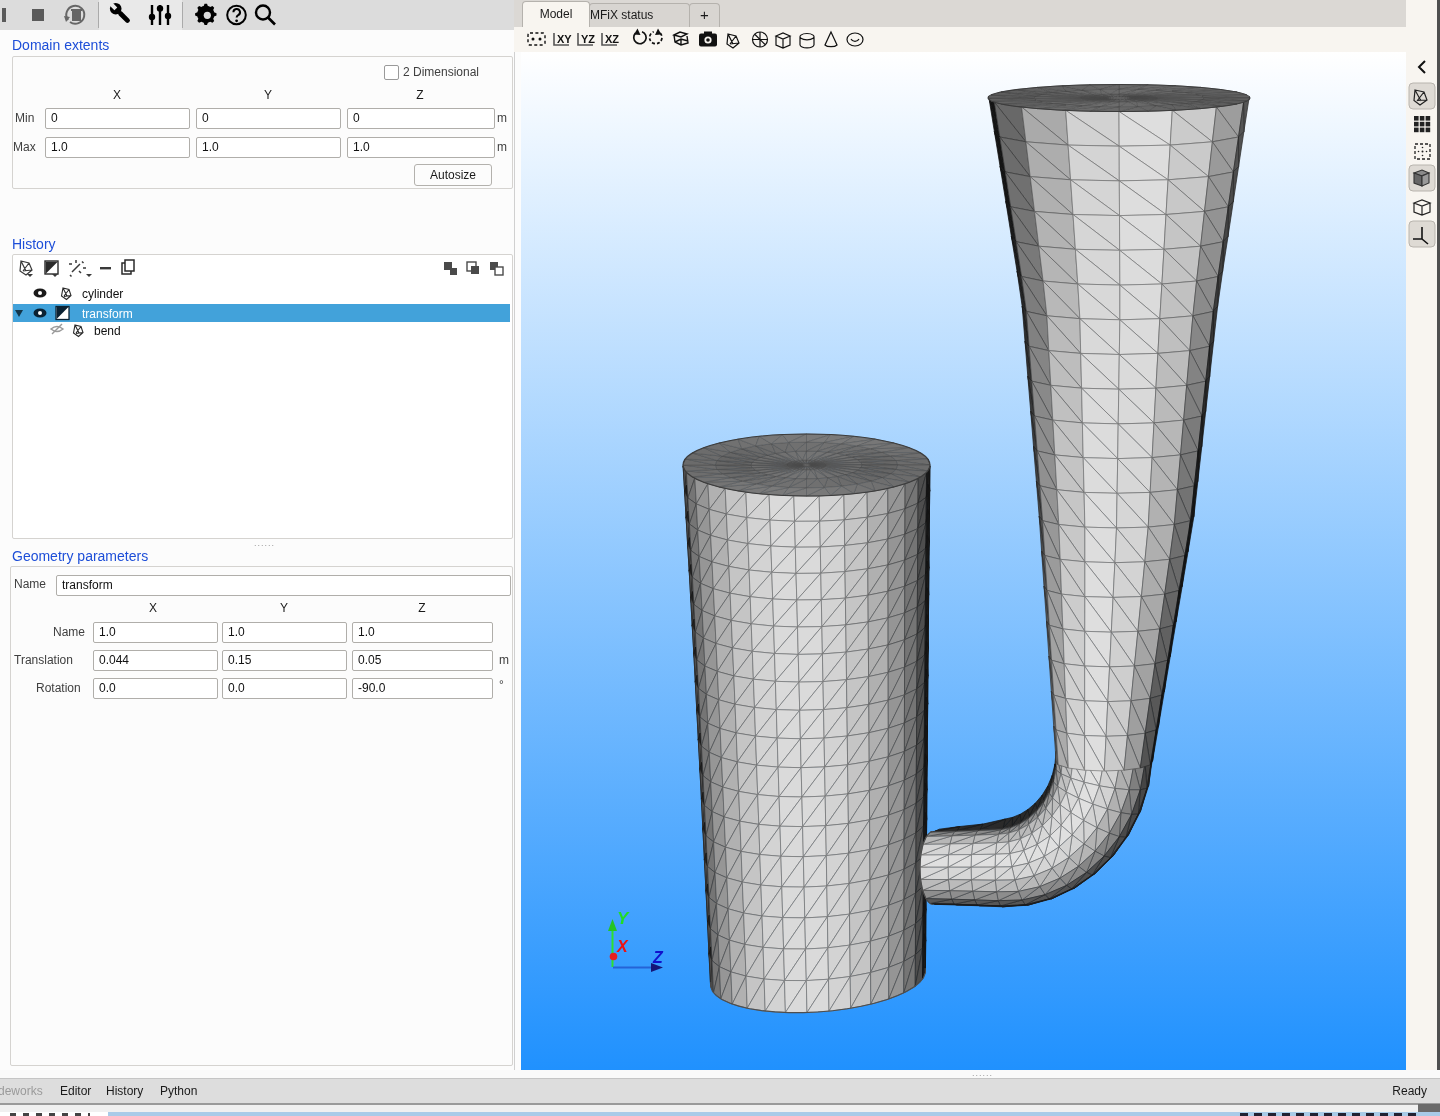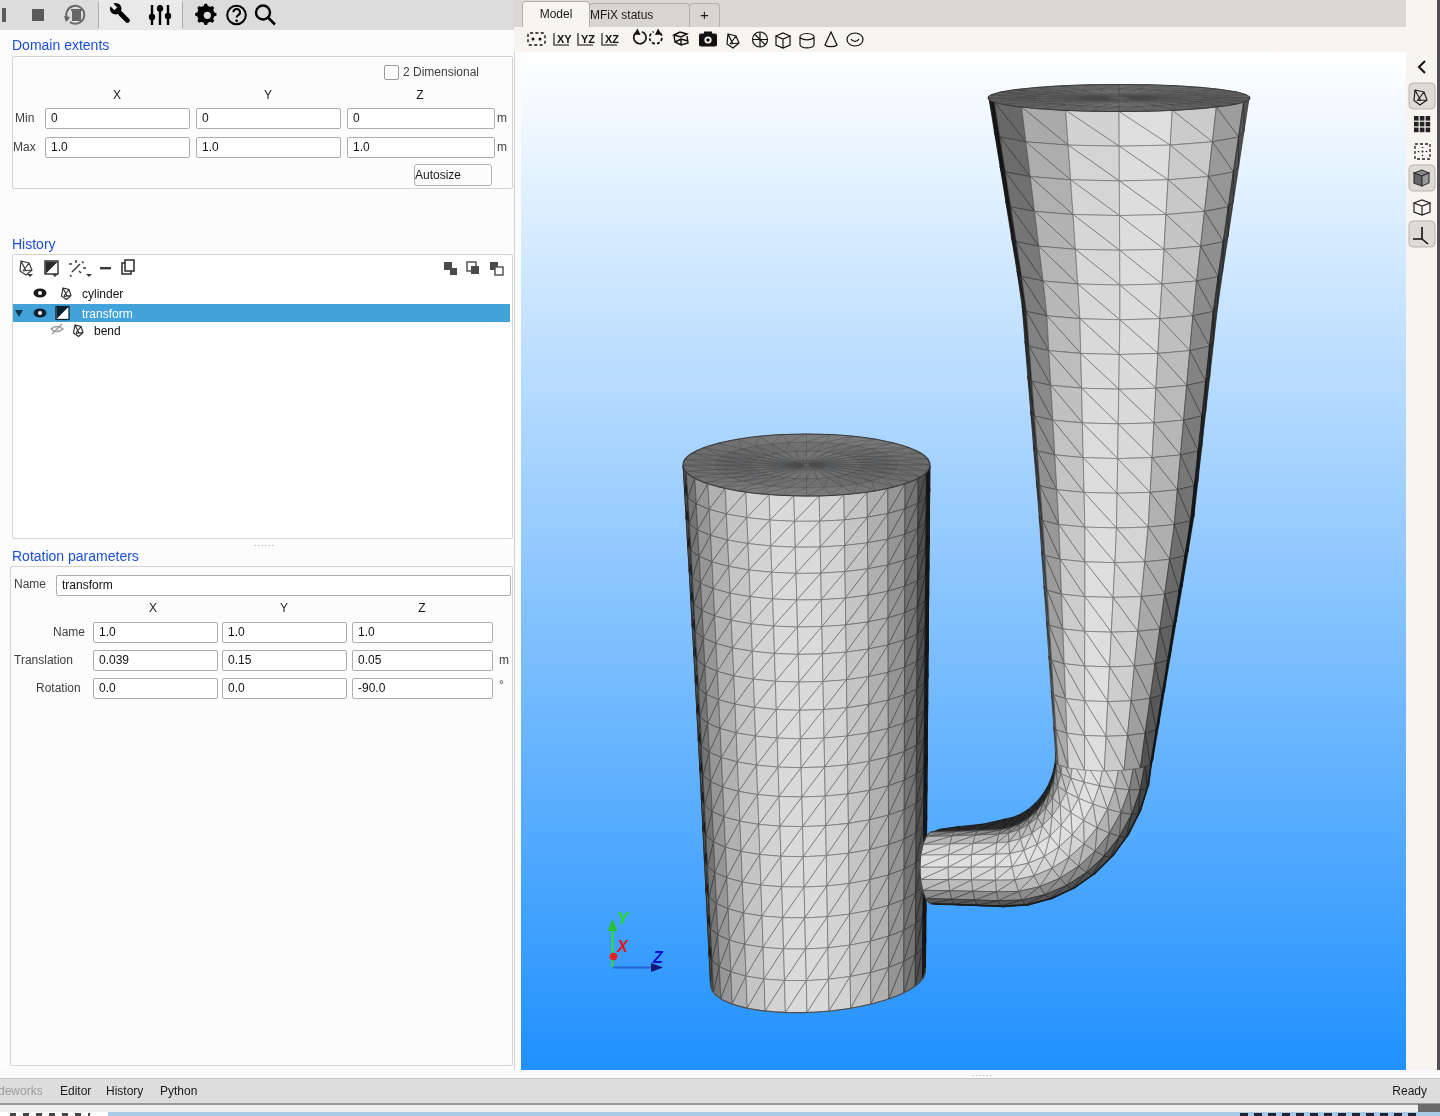--- a/index.html
+++ b/index.html
@@ -70,21 +70,21 @@
 <div class="lbl" style="left:15px;top:111px">Min</div>
 <div class="inp" style="left:45px;top:108px;width:138px">0</div>
 <div class="inp" style="left:196px;top:108px;width:138px">0</div>
 <div class="inp" style="left:347px;top:108px;width:141px">0</div>
 <div class="lbl" style="left:497px;top:111px">m</div>
 <div class="lbl" style="left:13px;top:140px">Max</div>
 <div class="inp" style="left:45px;top:137px;width:138px">1.0</div>
 <div class="inp" style="left:196px;top:137px;width:138px">1.0</div>
 <div class="inp" style="left:347px;top:137px;width:141px">1.0</div>
 <div class="lbl" style="left:497px;top:140px">m</div>
-<div class="abs" style="left:414px;top:164px;width:76px;height:20px;background:#fcfcfc;border:1px solid #b3b1ad;border-radius:3px;text-align:left;line-height:20px;font-size:12px">Autosize</div>
+<div class="abs" style="left:414px;top:164px;width:76px;height:20px;background:#fcfcfc;border:1px solid #b3b1ad;border-radius:3px;text-align:center;line-height:20px;font-size:12px">Autosize</div>
 
 <div class="hdr" style="left:12px;top:236px">History</div>
 <div class="gbox" style="left:12px;top:254px;width:499px;height:283px;background:#fff"></div>
 <svg class="abs" style="left:12px;top:255px" width="499" height="282">
 
  <g stroke="#3a3a3a" stroke-width="1.2" fill="none">
   <path d="M9 6l8 2 3 7-6 5-6-4z M9 6l5 10 M17 8l-6 8 M20 15l-9 1"></path>
  </g>
  <path d="M15 19l3 3 3-3z" fill="#3a3a3a"></path>
  <rect x="33" y="6" width="13" height="13" fill="#fff" stroke="#2a2a2a" stroke-width="1.4"></rect>
@@ -138,33 +138,33 @@
    <g stroke="#2a2a2a" stroke-width="1.1" fill="none">
           <path d="M45 3l6 1.5 2 6-4.5 4-5-3.5z M45 3l4 8 M51 4.5l-5 6.5 M53 10.5l-7 1"></path>
         </g>
    <text x="64" y="13" fill="#111">bend</text>
   </g>
  </g>
 </svg>
 
 <div class="abs" style="left:254px;top:542px;width:16px;height:3px;color:#999;font-size:9px;letter-spacing:1px;line-height:3px">......</div>
 
-<div class="hdr" style="left:12px;top:548px">Rotation parameters</div>
+<div class="hdr" style="left:12px;top:548px">Geometry parameters</div>
 <div class="gbox" style="left:10px;top:566px;width:501px;height:498px;background:#fcfcfc"></div>
 <div class="lbl" style="left:14px;top:577px">Name</div>
 <div class="inp" style="left:56px;top:575px;width:448px">transform</div>
 <div class="colh" style="left:133px;top:601px">X</div>
 <div class="colh" style="left:264px;top:601px">Y</div>
 <div class="colh" style="left:402px;top:601px">Z</div>
 <div class="lbl" style="left:53px;top:625px">Name</div>
 <div class="inp" style="left:93px;top:622px;width:118px">1.0</div>
 <div class="inp" style="left:222px;top:622px;width:118px">1.0</div>
 <div class="inp" style="left:352px;top:622px;width:134px">1.0</div>
 <div class="lbl" style="left:14px;top:653px">Translation</div>
-<div class="inp" style="left:93px;top:650px;width:118px">0.039</div>
+<div class="inp" style="left:93px;top:650px;width:118px">0.044</div>
 <div class="inp" style="left:222px;top:650px;width:118px">0.15</div>
 <div class="inp" style="left:352px;top:650px;width:134px">0.05</div>
 <div class="lbl" style="left:499px;top:653px">m</div>
 <div class="lbl" style="left:36px;top:681px">Rotation</div>
 <div class="inp" style="left:93px;top:678px;width:118px">0.0</div>
 <div class="inp" style="left:222px;top:678px;width:118px">0.0</div>
 <div class="inp" style="left:352px;top:678px;width:134px">-90.0</div>
 <div class="lbl" style="left:499px;top:678px">°</div>
 
 <div class="abs" style="left:514px;top:0;width:892px;height:27px;background:#dbd8d4"></div>

